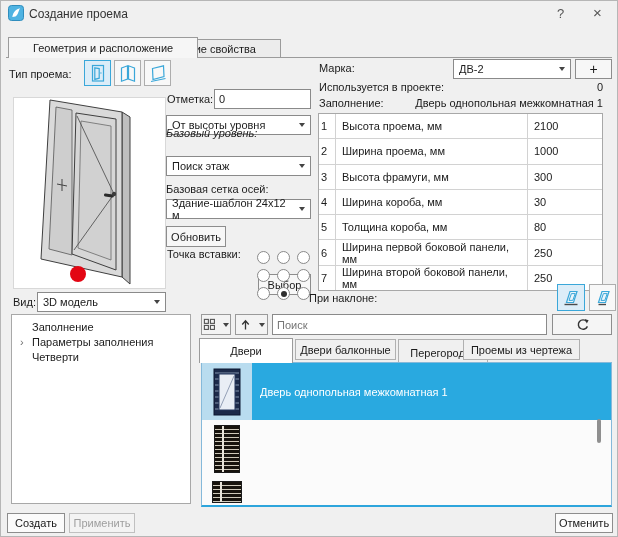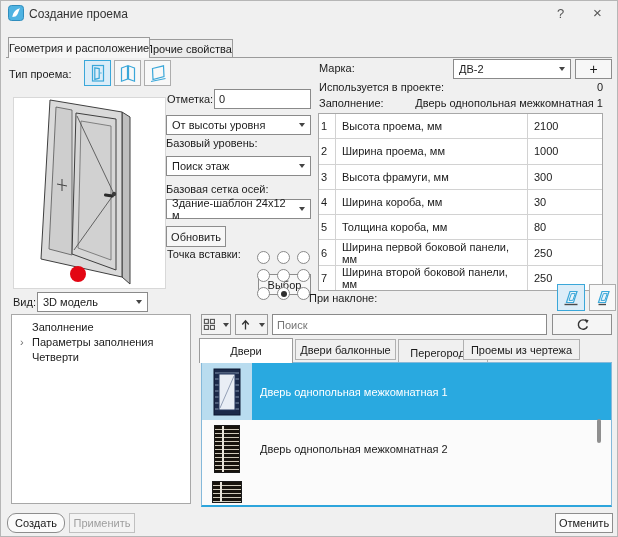--- a/index.html
+++ b/index.html
@@ -7,21 +7,21 @@
     position:relative;width:618px;height:537px;background:#f0f0f0;
     font-family:"Liberation Sans",sans-serif;font-size:11px;color:#1b1b1b;
     overflow:hidden;border:1px solid #b6b6b6;box-sizing:border-box;
   }
   .abs{position:absolute;}
   .lbl{position:absolute;white-space:nowrap;}
   
   .titlebar-text{position:absolute;left:28px;top:6px;font-size:12px;color:#333;}
   .winbtn{position:absolute;color:#555;font-size:13px;cursor:default;}
   
-  .dtab{position:absolute;display:flex;align-items:center;padding:0 0;
+  .dtab{position:absolute;display:flex;align-items:center;padding:0 24px;
         border:1px solid #9b9b9b;box-sizing:border-box;}
   .dtab.active{top:36px;height:21px;background:#f6f6f6;border-bottom:none;z-index:3;}
   .dtab.inactive{top:38px;height:19px;background:#ececec;z-index:1;}
   .tabline{position:absolute;left:5px;right:5px;top:56px;border-top:1px solid #9b9b9b;z-index:0;}
   
   .tbox{position:absolute;border:1px solid #8a8a8a;background:#fff;box-sizing:border-box;
         padding:0 4px;font:inherit;color:#1b1b1b;}
   .dd{position:absolute;border:1px solid #8a8a8a;background:#fff;box-sizing:border-box;
       display:flex;align-items:center;justify-content:space-between;padding:0 5px;}
   .caret{width:0;height:0;border-left:3.5px solid transparent;border-right:3.5px solid transparent;
@@ -144,21 +144,21 @@
       <line x1="60" y1="152" x2="100" y2="96" stroke="#555" stroke-width="0.9"></line>
 
       <rect x="90" y="96" width="10" height="3" rx="1.5" fill="#2a2a2a" transform="rotate(8 95 97)"></rect>
       <circle cx="100" cy="96" r="2.2" fill="#3a3a3a"></circle>
 
       <circle cx="64" cy="176" r="8" fill="#e30613"></circle>
     </svg>
   </div>
 
   <span class="lbl" style="left:12px;top:295px;">Вид:</span>
-  <div class="dd" style="left:36px;top:291px;width:111px;height:20px;">
+  <div class="dd" style="left:36px;top:291px;width:129px;height:20px;">
     <span>3D модель</span>
     <span class="caret"></span>
   </div>
 
   <div class="treebox">
     <div class="tree-item">
       <span class="tree-chev"></span>
       <span>Заполнение</span>
     </div>
     <div class="tree-item">
@@ -170,21 +170,21 @@
       <span>Четверти</span>
     </div>
   </div>
 
   <span class="lbl" style="left:166px;top:92px;">Отметка:</span>
   <input class="tbox" style="left: 213px; top: 88px; width: 97px; height: 20px;" value="0">
   <div class="dd" style="left:165px;top:114px;width:145px;height:20px;">
     <span>От высоты уровня</span>
     <span class="caret"></span>
   </div>
-  <span class="lbl" style="left:165px;top:136px;">Базовый уровень:</span>
+  <span class="lbl" style="left:165px;top:126px;font-style:italic;">Базовый уровень:</span>
   <div class="dd" style="left:165px;top:155px;width:145px;height:20px;">
     <span>Поиск этаж</span>
     <span class="caret"></span>
   </div>
   <span class="lbl" style="left:165px;top:182px;">Базовая сетка осей:</span>
   <div class="dd" style="left:165px;top:198px;width:145px;height:20px;">
     <span>Здание-шаблон 24x12 м</span>
     <span class="caret"></span>
   </div>
   <button class="btn" style="left:165px;top:225px;width:60px;height:21px;">Обновить</button>
@@ -322,28 +322,27 @@
           <rect x="6" y="6" width="16" height="36" fill="#e9eef5" stroke="#24365c"></rect>
           <line x1="7" y1="40" x2="21" y2="8" stroke="#7e8ca6" stroke-width="0.8"></line>
         </svg>
       </div>
       <div class="litem-label">Дверь однопольная межкомнатная 1</div>
     </div>
     <div class="litem plain">
       <div class="thumbwrap">
         <div class="thumb-louver" style="width:26px;height:48px;"></div>
       </div>
-      <div class="litem-label">Дверь однопольная межкомнатная 2</div>
     </div>
     <div class="litem plain" style="height:28px;align-items:flex-start;">
       <div class="thumbwrap" style="align-items:flex-start;padding-top:4px;">
         <div class="thumb-louver" style="width:30px;height:22px;"></div>
       </div>
       <div class="litem-label"></div>
     </div>
     <div class="scrollhandle"></div>
   </div>
 
-  <button class="btn" style="left:6px;top:512px;width:58px;height:20px;background:#fbfbfb;border-radius:9px;">Создать</button>
+  <button class="btn" style="left:6px;top:512px;width:58px;height:20px;background:#fbfbfb;">Создать</button>
   <button class="btn disabled" style="left:68px;top:512px;width:66px;height:20px;">Применить</button>
   <button class="btn" style="left:554px;top:512px;width:58px;height:20px;background:#fbfbfb;">Отменить</button>
 
 </div>
 
 </body></html>

